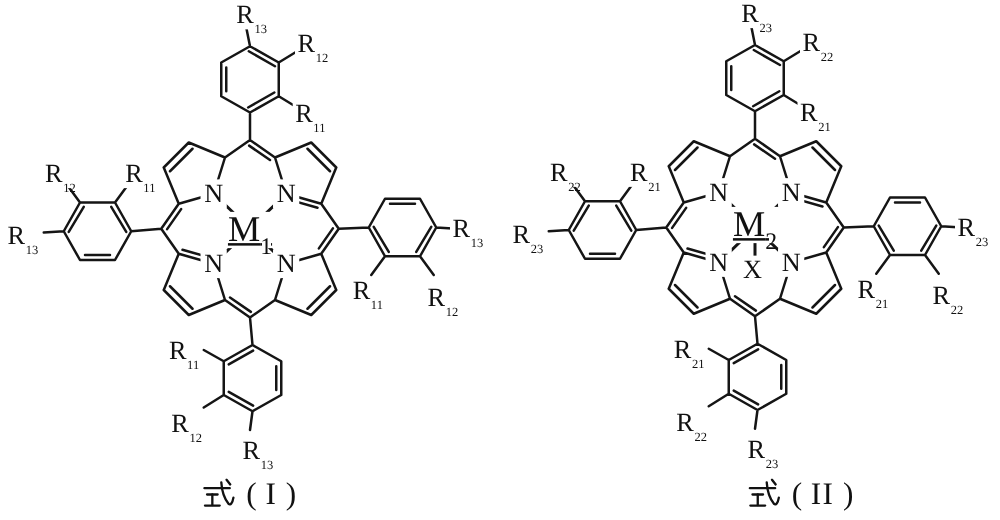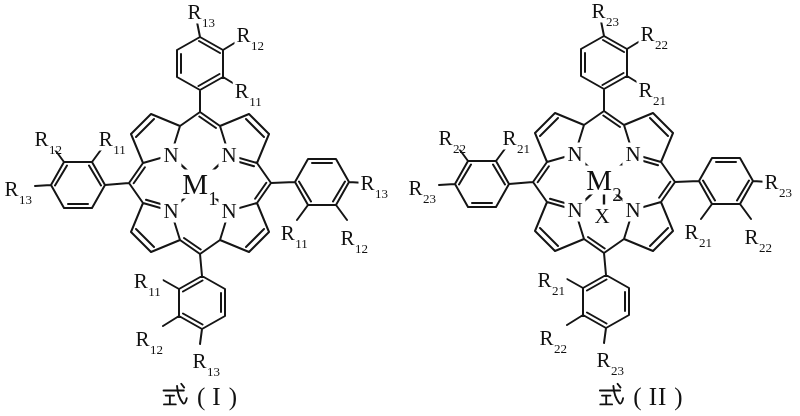--- a/index.html
+++ b/index.html
@@ -6,23 +6,23 @@
   .canvas{
     position:relative;width:800px;height:416px;background:#ffffff;overflow:hidden;
     font-family:"Liberation Serif","DejaVu Serif",serif;color:#111;
   }
   svg.bonds{position:absolute;left:0;top:0;}
   .lab{
     position:absolute;transform:translate(-50%,-50%);
     background:#ffffff;white-space:nowrap;line-height:1;color:#111;text-align:center;
   }
   .rlab{font-size:21px;padding:1px 2px;}
-  .rlab sub{font-size:13px;line-height:0;position:relative;bottom:-3px;left:0.5px;}
+  .rlab sub{font-size:10px;line-height:0;position:relative;bottom:-3px;left:0.5px;}
   .nlab{font-size:21px;padding:1px 3px;}
-  .mlab{font-size:29px;padding:0 3px;font-weight:500;}
+  .mlab{font-size:29px;padding:0 3px;font-weight:500;text-decoration:underline;}
   .mlab sub{font-size:19px;line-height:0;position:relative;bottom:-4px;}
   .xlab{font-size:21px;padding:1px 4px;}
   .caption{
     position:absolute;transform:translate(-50%,-50%);
     display:flex;align-items:center;font-size:25px;line-height:1;color:#111;
   }
   .shi-svg{width:27px;height:27px;display:block;}
   .cap-open{margin:0 7px 0 9px;}
   .cap-close{margin-left:7px;}
   .cap-num{letter-spacing:1px;}

